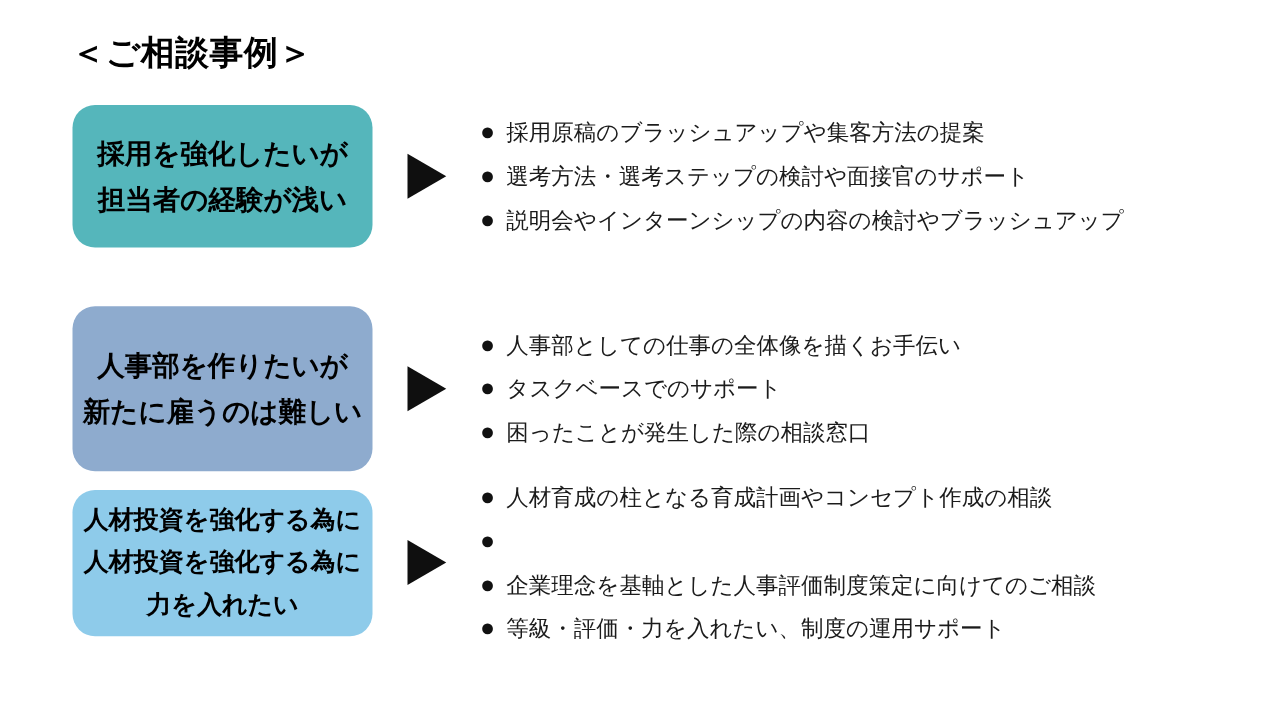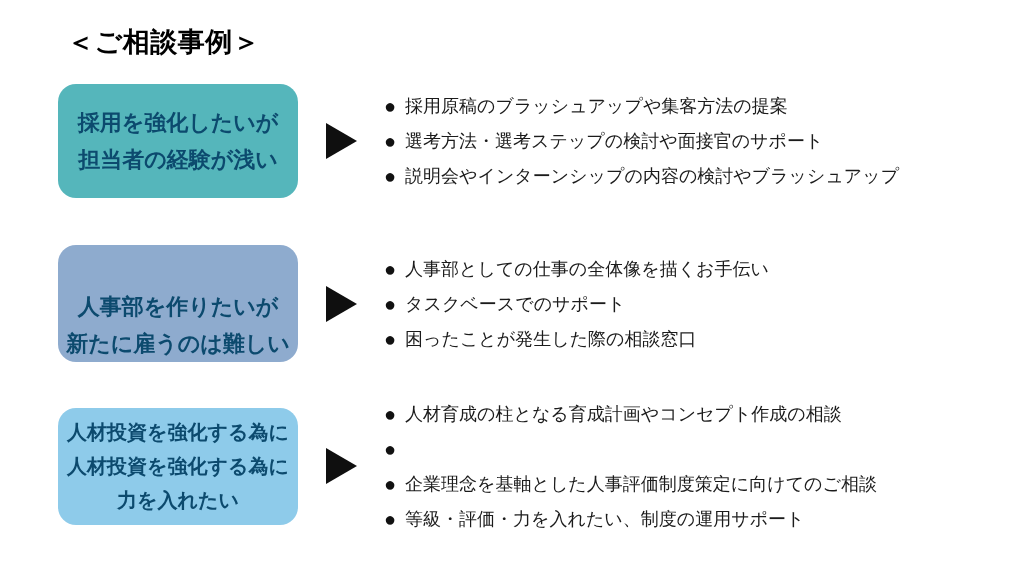--- a/index.html
+++ b/index.html
@@ -17,47 +17,46 @@
   }
   .title {
     position: absolute;
     left: 57px;
     top: 24px;
     font-size: 27px;
     font-weight: bold;
     color: #000000;
     letter-spacing: 0.5px;
     white-space: nowrap;
-    margin-left: 10px;
   }
   .row {
     position: absolute;
     left: 58px;
     display: flex;
     align-items: center;
   }
   .row-1 { top: 84px; }
   .row-2 { top: 245px; }
-  .row-3 { top: 396px; }
+  .row-3 { top: 380px; }
 
   .case-box {
     width: 240px;
     border-radius: 18px;
     display: flex;
     flex-direction: column;
     justify-content: center;
     align-items: center;
-    color: #0c4a6e;
+    color: #000000;
     font-weight: bold;
     text-align: center;
     flex-shrink: 0;
   }
   .case-box span { display: block; white-space: nowrap; }
   .fill-1 { background: #55b6bb; height: 114px; font-size: 22px; line-height: 37px; }
-  .fill-2 { background: #8eabce; height: 117px; font-size: 22px; line-height: 37px; justify-content: flex-end; }
+  .fill-2 { background: #8eabce; height: 132px; font-size: 22px; line-height: 37px; }
   .fill-3 { background: #8ecbea; height: 117px; font-size: 20px; line-height: 34px; }
 
   .arrow {
     width: 0;
     height: 0;
     border-top: 18px solid transparent;
     border-bottom: 18px solid transparent;
     border-left: 31px solid #0f0f0f;
     margin-left: 28px;
     flex-shrink: 0;

